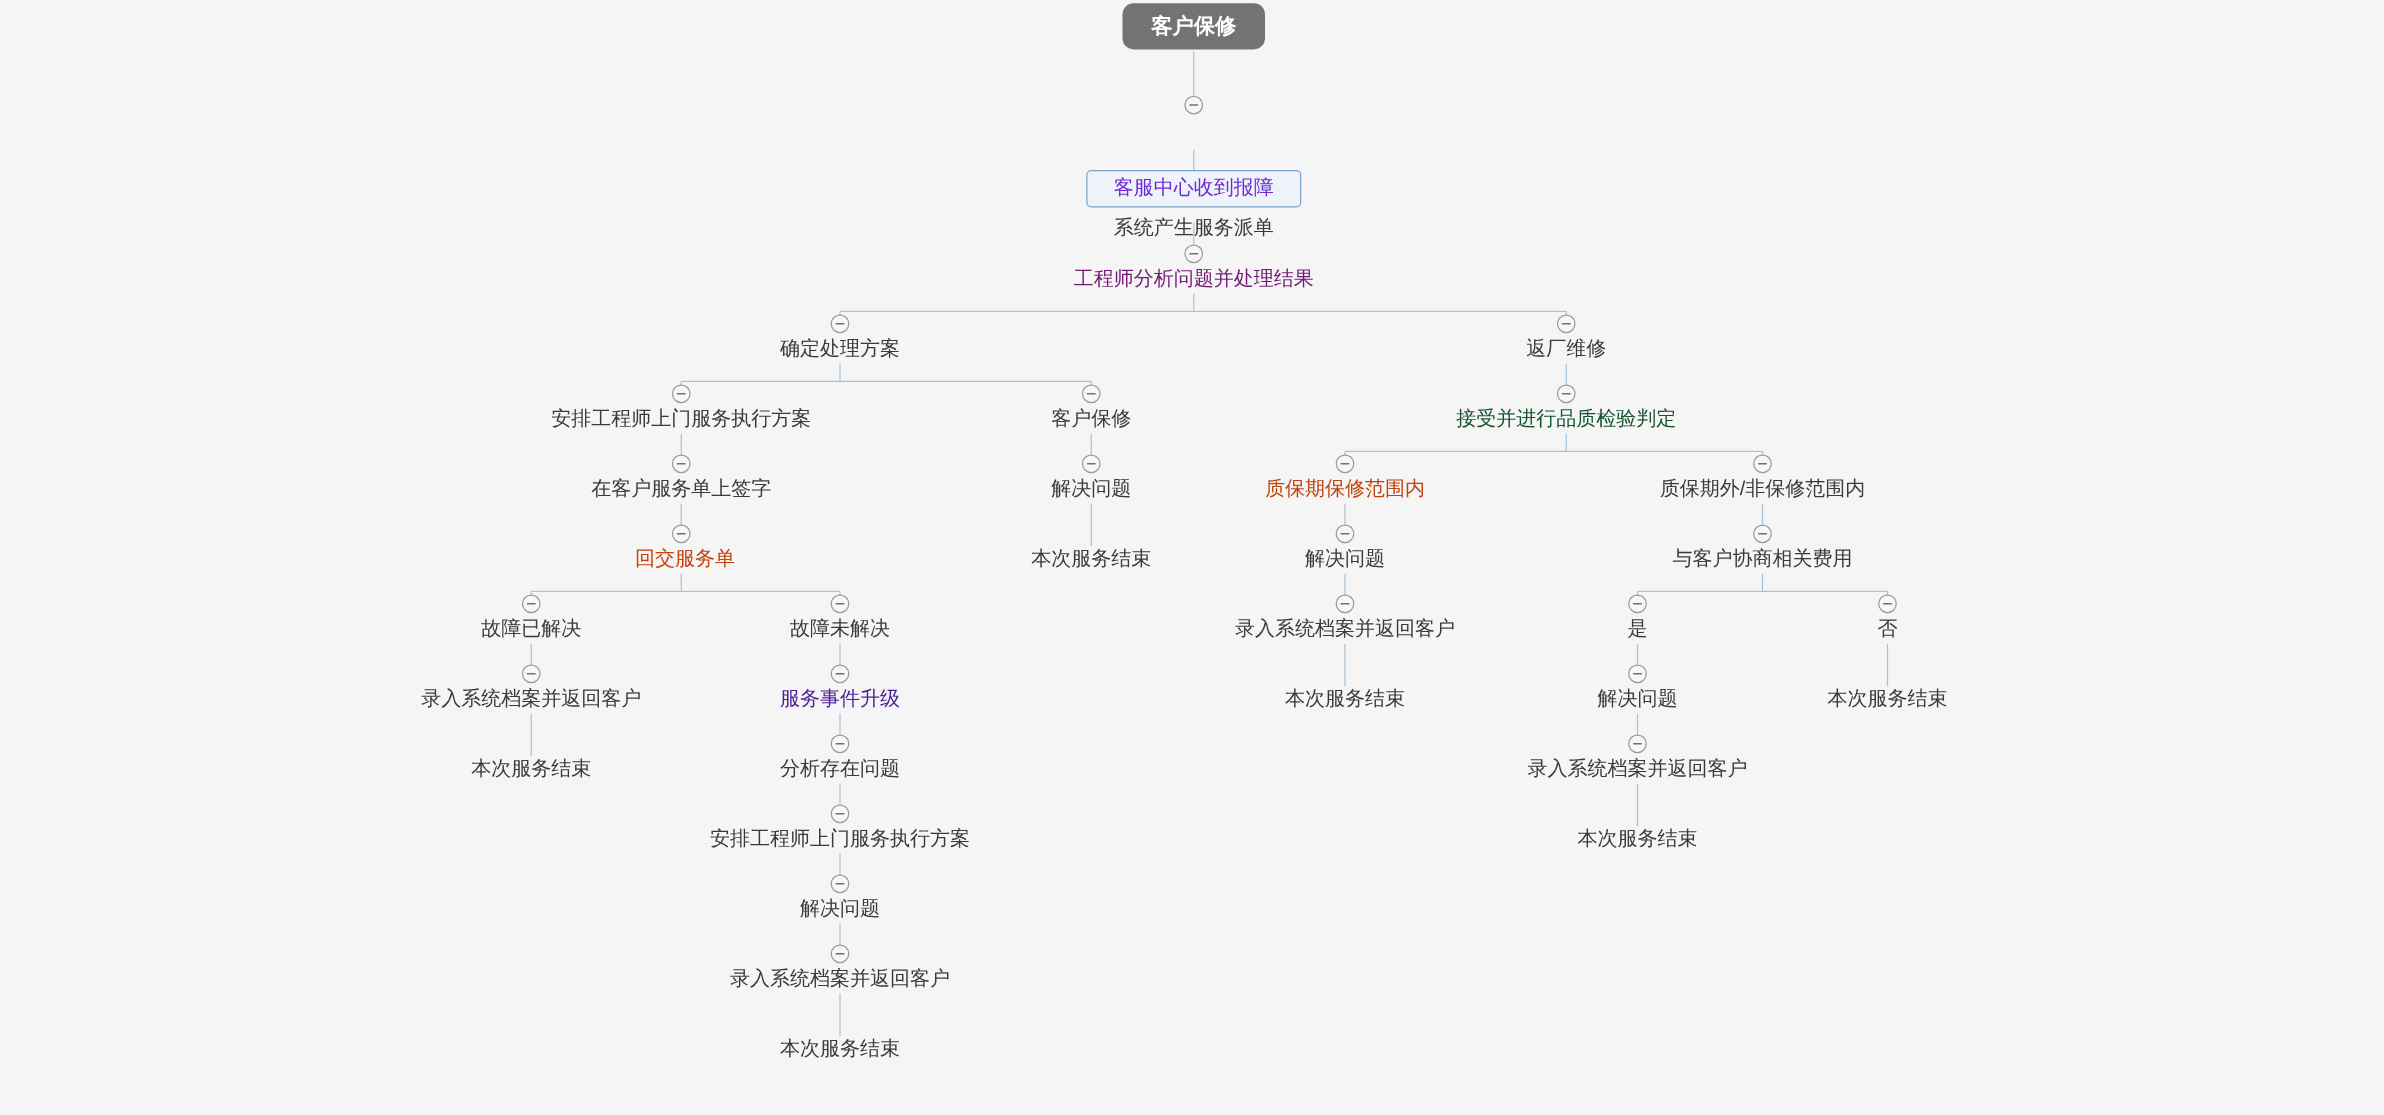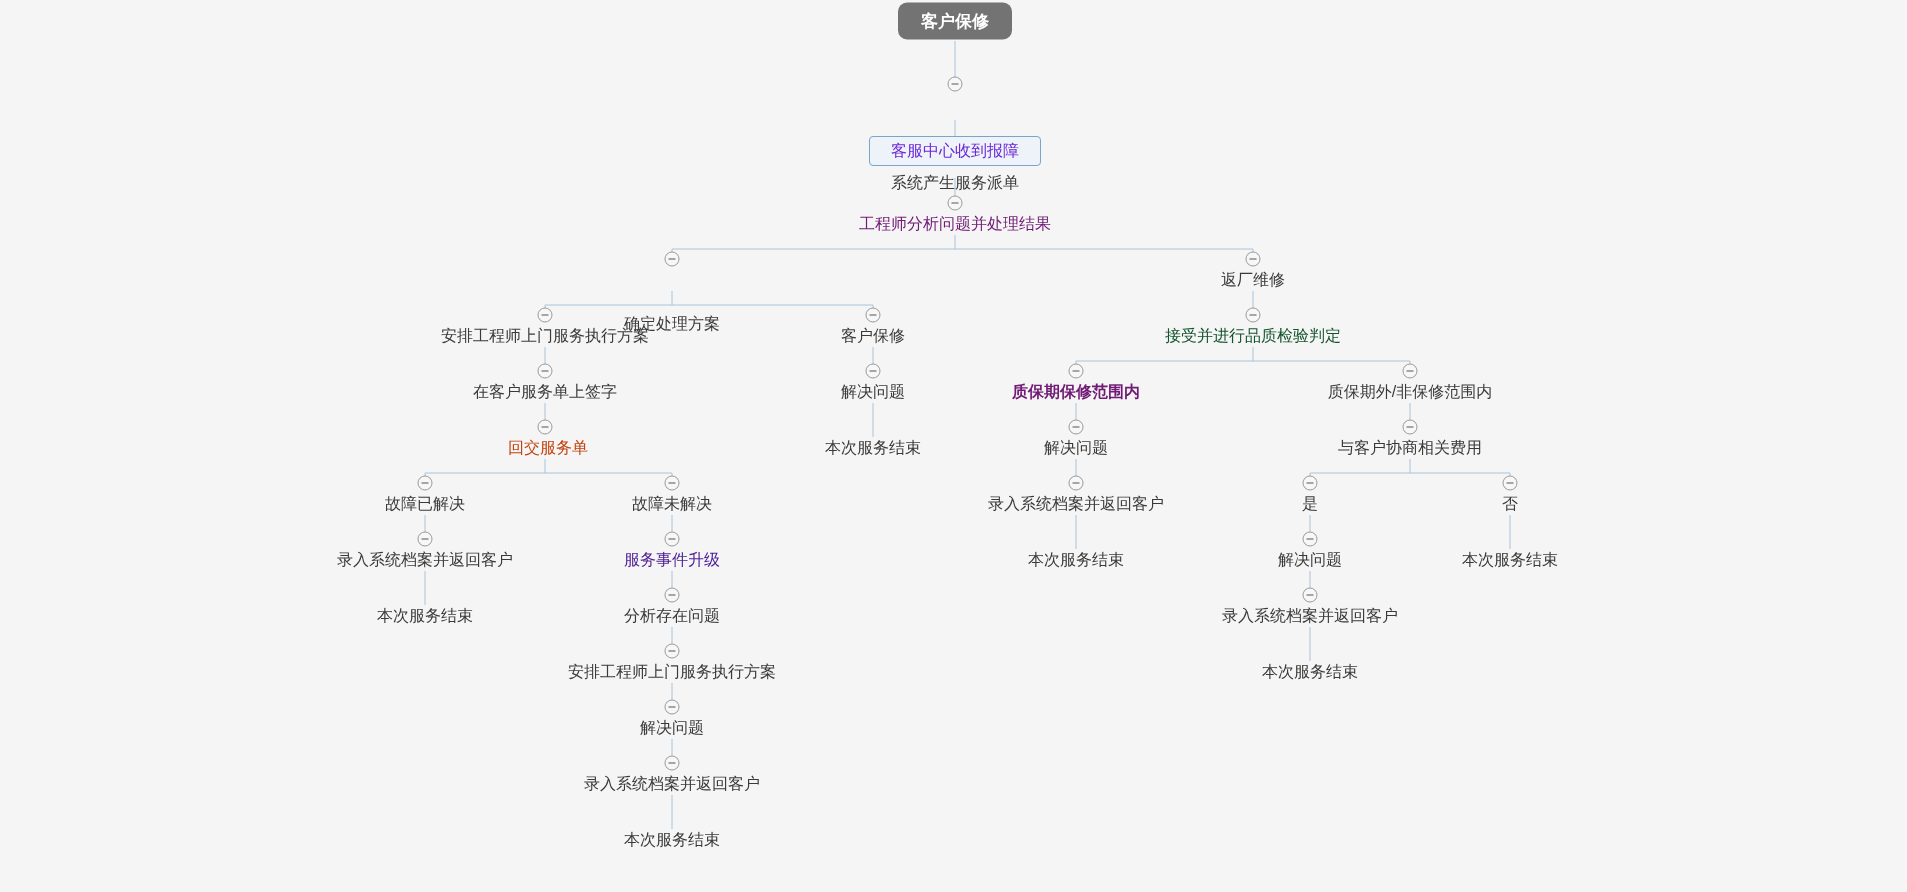--- a/index.html
+++ b/index.html
@@ -215,28 +215,28 @@
       <g>
         <circle cx="672" cy="763" r="7" fill="#f7f7f7" stroke="#9a9a9a" stroke-width="1"></circle>
         <line x1="668.5" y1="763" x2="675.5" y2="763" stroke="#707070" stroke-width="1.2"></line>
       </g>
     </svg>
   <div id="nodes">
       <div class="node root" style="left: 955px; top: 21px; background: #737373; color: rgb(255, 255, 255);">客户保修</div>
       <div class="node boxed" style="left: 955px; top: 105px; background: rgb(237, 243, 248); border-color: rgb(122, 165, 200); color: #6d28d9; margin-top: 46px;">客服中心收到报障</div>
       <div class="node text" style="left: 955px; top: 183px; color: rgb(58, 58, 58);">系统产生服务派单</div>
       <div class="node text" style="left: 955px; top: 224px; color: #701a75;">工程师分析问题并处理结果</div>
-      <div class="node text" style="left: 672px; top: 280px; color: rgb(58, 58, 58); margin-top: 44px;">确定处理方案</div>
+      <div class="node text" style="left: 672px; top: 280px; color: rgb(58, 58, 58);">确定处理方案</div>
       <div class="node text" style="left: 1253px; top: 280px; color: rgb(58, 58, 58);">返厂维修</div>
       <div class="node text" style="left: 545px; top: 336px; color: rgb(58, 58, 58);">安排工程师上门服务执行方案</div>
       <div class="node text" style="left: 873px; top: 336px; color: rgb(58, 58, 58);">客户保修</div>
       <div class="node text" style="left: 1253px; top: 336px; color: #14532d;">接受并进行品质检验判定</div>
       <div class="node text" style="left: 545px; top: 392px; color: rgb(58, 58, 58);">在客户服务单上签字</div>
       <div class="node text" style="left: 873px; top: 392px; color: rgb(58, 58, 58);">解决问题</div>
-      <div class="node text" style="left: 1076px; top: 392px; color: #701a75; font-weight: bold;">质保期保修范围内</div>
+      <div class="node text" style="left: 1076px; top: 392px; color: #c2410c;">质保期保修范围内</div>
       <div class="node text" style="left: 1410px; top: 392px; color: rgb(58, 58, 58);">质保期外/非保修范围内</div>
       <div class="node text" style="left: 548px; top: 448px; color: #c2410c;">回交服务单</div>
       <div class="node text" style="left: 873px; top: 448px; color: rgb(58, 58, 58);">本次服务结束</div>
       <div class="node text" style="left: 1076px; top: 448px; color: rgb(58, 58, 58);">解决问题</div>
       <div class="node text" style="left: 1410px; top: 448px; color: rgb(58, 58, 58);">与客户协商相关费用</div>
       <div class="node text" style="left: 425px; top: 504px; color: rgb(58, 58, 58); font-family: Liberation Serif, serif;">故障已解决</div>
       <div class="node text" style="left: 672px; top: 504px; color: rgb(58, 58, 58);">故障未解决</div>
       <div class="node text" style="left: 1076px; top: 504px; color: rgb(58, 58, 58);">录入系统档案并返回客户</div>
       <div class="node text" style="left: 1310px; top: 504px; color: rgb(58, 58, 58);">是</div>
       <div class="node text" style="left: 1510px; top: 504px; color: rgb(58, 58, 58);">否</div>

